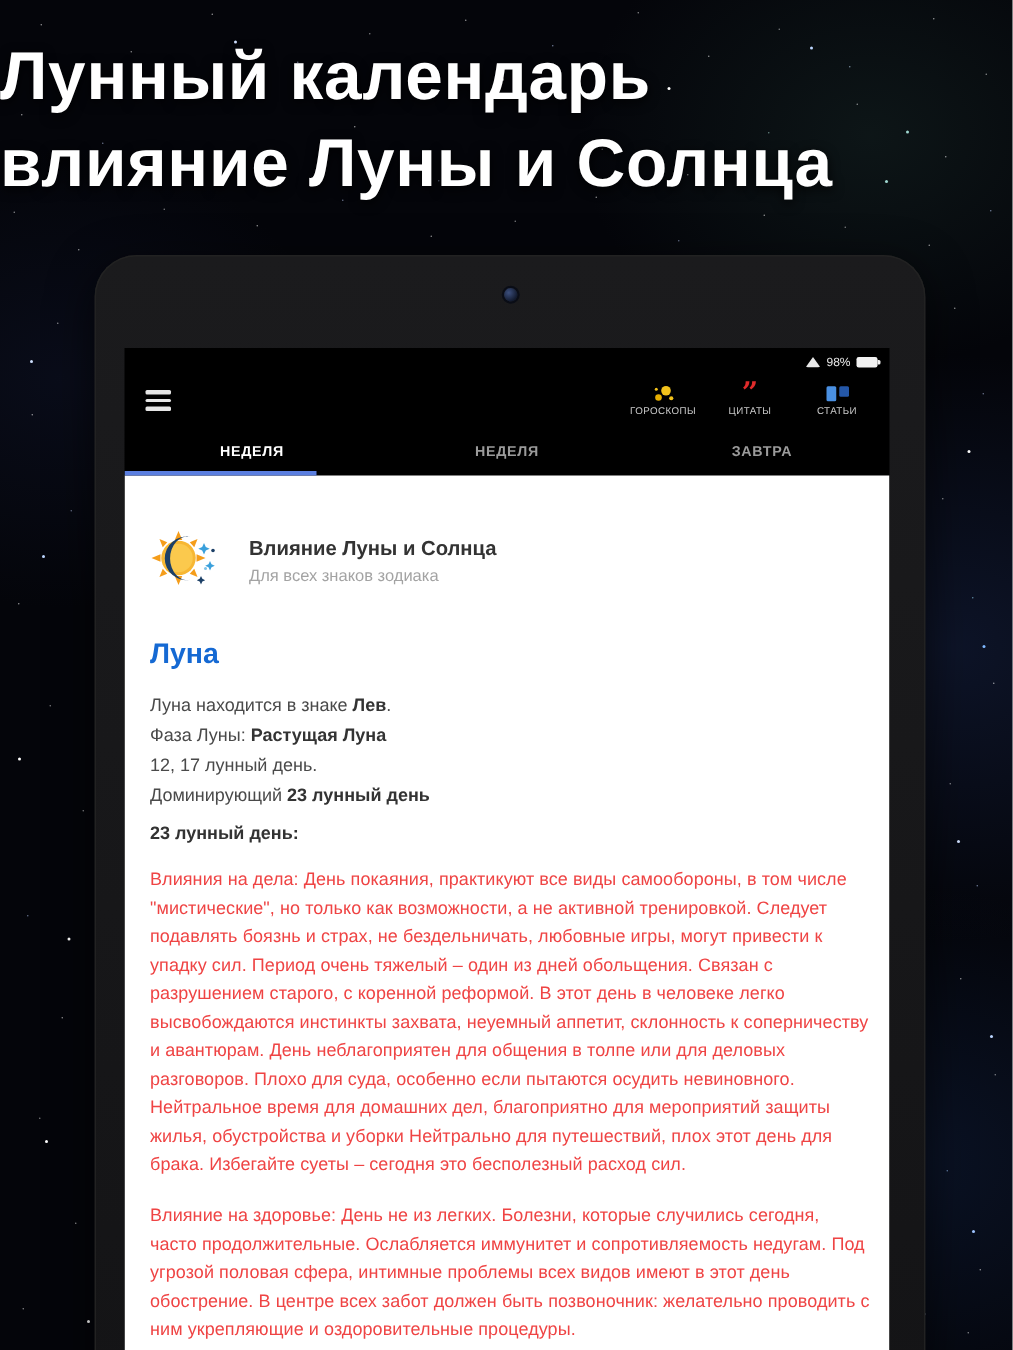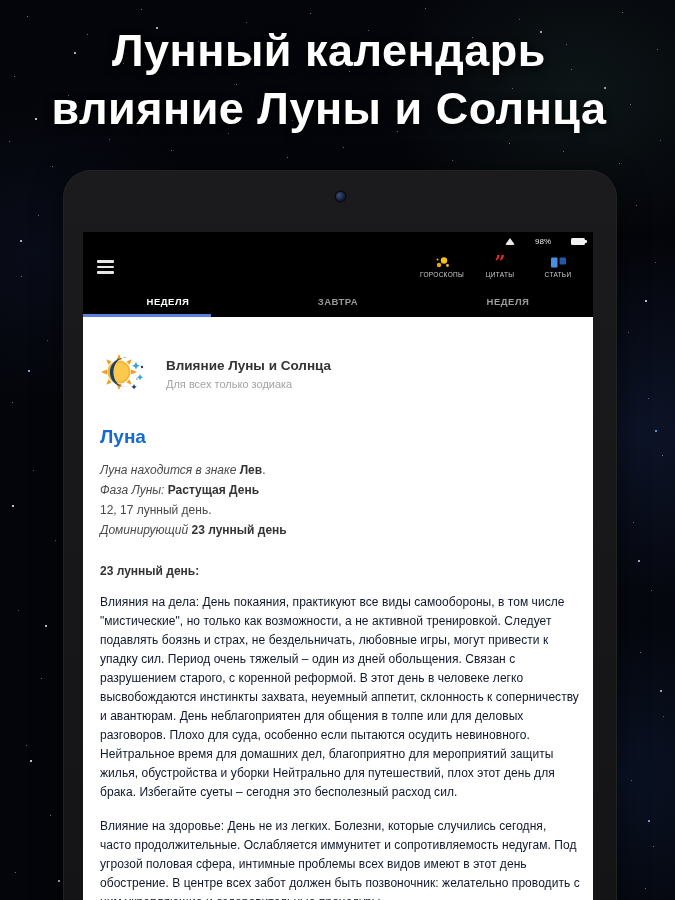--- a/index.html
+++ b/index.html
@@ -10,34 +10,34 @@
       radial-gradient(320px 280px at 94% 48%, rgba(35,55,110,.30), transparent 70%),
       radial-gradient(260px 220px at 6% 28%, rgba(28,38,80,.22), transparent 70%),
       radial-gradient(300px 260px at 90% 86%, rgba(30,60,120,.25), transparent 70%),
       #04050a;}
   
   .stars-sm{position:absolute;top:0;left:0;width:1.4px;height:1.4px;border-radius:50%;background:transparent;
     box-shadow:27px 16px 0 0 rgba(255,255,255,.6),87px 34px 0 0 rgba(255,255,255,.55),141px 9px 0 0 rgba(255,255,255,.6),198px 41px 0 0 rgba(200,215,255,.6),246px 22px 0 0 rgba(255,255,255,.5),310px 13px 0 0 rgba(255,255,255,.6),368px 30px 0 0 rgba(190,210,255,.6),425px 8px 0 0 rgba(255,255,255,.55),472px 37px 0 0 rgba(255,255,255,.6),519px 19px 0 0 rgba(255,255,255,.5),566px 44px 0 0 rgba(200,230,255,.6),622px 12px 0 0 rgba(255,255,255,.6),657px 49px 0 0 rgba(255,255,255,.55),14px 76px 0 0 rgba(255,255,255,.6),68px 95px 0 0 rgba(200,215,255,.55),123px 63px 0 0 rgba(255,255,255,.6),177px 108px 0 0 rgba(255,255,255,.5),236px 84px 0 0 rgba(255,255,255,.6),292px 120px 0 0 rgba(190,210,255,.55),349px 71px 0 0 rgba(255,255,255,.6),401px 99px 0 0 rgba(255,255,255,.5),458px 116px 0 0 rgba(255,255,255,.6),512px 88px 0 0 rgba(170,220,210,.6),571px 69px 0 0 rgba(255,255,255,.55),630px 104px 0 0 rgba(255,255,255,.6),660px 140px 0 0 rgba(190,210,255,.6),9px 141px 0 0 rgba(255,255,255,.55),52px 166px 0 0 rgba(255,255,255,.6),109px 139px 0 0 rgba(255,255,255,.5),171px 150px 0 0 rgba(255,255,255,.6),228px 133px 0 0 rgba(200,215,255,.55),287px 157px 0 0 rgba(255,255,255,.6),343px 147px 0 0 rgba(255,255,255,.5),397px 131px 0 0 rgba(255,255,255,.6),452px 160px 0 0 rgba(190,210,255,.55),509px 143px 0 0 rgba(255,255,255,.6),563px 151px 0 0 rgba(255,255,255,.5),619px 163px 0 0 rgba(255,255,255,.6),38px 215px 0 0 rgba(255,255,255,.55),21px 276px 0 0 rgba(255,255,255,.6),47px 340px 0 0 rgba(200,215,255,.55),12px 402px 0 0 rgba(255,255,255,.6),33px 470px 0 0 rgba(255,255,255,.5),55px 540px 0 0 rgba(255,255,255,.6),18px 610px 0 0 rgba(190,210,255,.55),41px 678px 0 0 rgba(255,255,255,.6),26px 745px 0 0 rgba(255,255,255,.5),50px 815px 0 0 rgba(255,255,255,.6),15px 872px 0 0 rgba(255,255,255,.55),636px 205px 0 0 rgba(255,255,255,.6),655px 262px 0 0 rgba(200,215,255,.55),628px 332px 0 0 rgba(255,255,255,.6),648px 398px 0 0 rgba(140,200,230,.7),662px 455px 0 0 rgba(255,255,255,.6),633px 522px 0 0 rgba(255,255,255,.55),651px 590px 0 0 rgba(190,210,255,.6),640px 652px 0 0 rgba(255,255,255,.6),663px 716px 0 0 rgba(255,255,255,.5),631px 780px 0 0 rgba(160,200,255,.65),653px 846px 0 0 rgba(255,255,255,.6),645px 888px 0 0 rgba(255,255,255,.55);}
   .stars-lg{position:absolute;top:0;left:0;width:2.2px;height:2.2px;border-radius:50%;background:transparent;
     box-shadow:156px 27px 0 0 #cfe0ff,334px 52px 0 0 #ffffff,540px 31px 0 0 #bcd6ff,604px 87px 0 0 #9fd8d0,250px 58px 0 0 #ffffff,74px 52px 0 0 #cfe0ff,445px 58px 0 0 #ffffff,590px 120px 0 0 #9fd8d0,35px 118px 0 0 #ffffff,20px 240px 0 0 #cfe0ff,645px 300px 0 0 #ffffff,28px 370px 0 0 #bcd6ff,655px 430px 0 0 #7fb8ff,12px 505px 0 0 #ffffff,638px 560px 0 0 #cfe0ff,45px 625px 0 0 #ffffff,660px 690px 0 0 #bcd6ff,30px 760px 0 0 #ffffff,648px 820px 0 0 #9fc4ff,58px 880px 0 0 #ffffff,615px 875px 0 0 #cfe0ff;}
 
-  .page-title{position:absolute;top:22px;left:0;width:658px;text-align:center;color:#fff;
+  .page-title{position:absolute;top:22px;left:0;width:658px;color:#fff;
     font-size:45px;font-weight:bold;line-height:58px;letter-spacing:.5px;
     text-shadow:0 2px 8px rgba(0,0,0,.9);}
 
   
   .tablet{position:absolute;left:63px;top:170px;width:554px;height:760px;
     background:linear-gradient(180deg,#1b1b1d,#141416);border-radius:28px 28px 0 0;
     box-shadow:0 0 0 1px #222 inset, 0 8px 30px rgba(0,0,0,.6);}
   .camera{position:absolute;left:50%;top:22px;margin-left:-4.5px;width:9px;height:9px;border-radius:50%;
     background:radial-gradient(circle at 35% 35%, #3c4f7d, #121a2e 70%);box-shadow:0 0 0 1.5px #0a0d16;}
   .screen{position:absolute;left:20px;top:62px;width:510px;height:698px;background:#000;overflow:hidden;}
 
   
-  .statusbar{height:13px;display:flex;justify-content:flex-end;align-items:center;gap:20px;padding:3px 8px 0 0;}
+  .statusbar{height:13px;display:flex;justify-content:flex-end;align-items:center;gap:4px;padding:3px 8px 0 0;}
   .wifi{width:0;height:0;border-left:5px solid transparent;border-right:5px solid transparent;border-bottom:7px solid #e8e8e8;border-radius:2px;}
   .batt-text{color:#e8e8e8;font-size:8px;line-height:8px;}
   .batt{width:14px;height:7px;background:#f2f2f2;border-radius:1.5px;position:relative;}
   .batt:after{content:"";position:absolute;right:-2px;top:2px;width:2px;height:3px;background:#f2f2f2;border-radius:0 1px 1px 0;}
 
   
   .toolbar{height:38px;display:flex;align-items:center;padding:0 6px 0 14px;}
   .hamburger{width:17px;display:flex;flex-direction:column;gap:3px;cursor:pointer;}
   .hamburger span{display:block;height:2.4px;background:#e6e6e6;border-radius:1px;}
   .tb-spacer{flex:1;}
@@ -55,25 +55,25 @@
   
   .card{background:#fff;height:616px;padding:35px 13px 0 17px;box-sizing:border-box;}
   .card-header{display:flex;gap:19px;}
   .logo{width:47px;height:47px;flex:0 0 auto;}
   .hdr-text{padding-top:6px;}
   .hdr-title{font-size:13.5px;font-weight:bold;color:#333;}
   .hdr-sub{font-size:11px;color:#a3a3a3;margin-top:5px;}
 
   .moon-heading{margin-top:27px;font-size:19px;font-weight:bold;color:#1569d3;}
   .info{margin-top:12px;font-size:12px;color:#4a4a4a;line-height:20px;}
-  .it{font-style:italic;}
+  .it{}
   .bd{font-weight:bold;color:#333;margin-top:24px;}
 
-  .day-heading{margin-top:24px;font-size:12px;font-weight:bold;color:#333;}
-  .para{margin-top:15px;font-size:12px;color:#0f172a;line-height:19px;letter-spacing:.05px;}
+  .day-heading{margin-top:8px;font-size:12px;font-weight:bold;color:#333;}
+  .para{margin-top:15px;font-size:12px;color:#ef4444;line-height:19px;letter-spacing:.05px;}
 </style>
 </head>
 <body>
 
 <div class="canvas">
   <div class="stars-sm"></div>
   <div class="stars-lg"></div>
 
   <div class="page-title">
     <div>Лунный календарь</div>
@@ -118,22 +118,22 @@
           <svg width="17" height="13" viewBox="0 0 17 13">
             <rect x="1" y="1.5" width="6.5" height="10" rx="1" fill="#4a90e2"></rect>
             <rect x="9.5" y="1.5" width="6.5" height="7" rx="1" fill="#2457a8"></rect>
           </svg>
           <span class="lbl">СТАТЬИ</span>
         </div>
       </div>
 
       <div class="tabbar">
         <div class="tab active">НЕДЕЛЯ</div>
+        <div class="tab">НЕДЕЛЯ</div>
         <div class="tab">ЗАВТРА</div>
-        <div class="tab">НЕДЕЛЯ</div>
         <div class="tab-underline"></div>
       </div>
 
       <div class="card">
 
         <div class="card-header">
           <svg class="logo" viewBox="0 0 47 47">
             <g>
               <g fill="#f59d1a">
                 <path d="M19 2 L21.5 8 L16.5 8 Z"></path>
@@ -152,29 +152,29 @@
             <g>
               <path d="M36 10 l1.2 2.6 2.6 1.2 -2.6 1.2 -1.2 2.6 -1.2 -2.6 -2.6 -1.2 2.6 -1.2 Z" fill="#3aa0dc"></path>
               <path d="M40 22 l1 2.2 2.2 1 -2.2 1 -1 2.2 -1 -2.2 -2.2 -1 2.2 -1 Z" fill="#3aa0dc"></path>
               <path d="M34 32 l.9 1.9 1.9.9 -1.9.9 -.9 1.9 -.9 -1.9 -1.9 -.9 1.9 -.9 Z" fill="#1d4067"></path>
               <circle cx="42" cy="15" r="1.2" fill="#1d4067"></circle>
               <circle cx="37" cy="27" r="1" fill="#7fc3e8"></circle>
             </g>
           </svg>
           <div class="hdr-text">
             <div class="hdr-title">Влияние Луны и Солнца</div>
-            <div class="hdr-sub">Для всех только зодиака</div>
+            <div class="hdr-sub">Для всех знаков зодиака</div>
           </div>
         </div>
 
         <div class="moon-heading">Луна</div>
 
         <div class="info">
           <div><span class="it">Луна находится в знаке </span><span class="bd">Лев</span><span>.</span></div>
-          <div><span class="it">Фаза Луны: </span><span class="bd">Растущая День</span></div>
+          <div><span class="it">Фаза Луны: </span><span class="bd">Растущая Луна</span></div>
           <div>12, 17 лунный день.</div>
           <div><span class="it">Доминирующий </span><span class="bd">23 лунный день</span></div>
         </div>
 
         <div class="day-heading">23 лунный день:</div>
 
         <div class="para">Влияния на дела: День покаяния, практикуют все виды самообороны, в том числе "мистические", но только как возможности, а не активной тренировкой. Следует подавлять боязнь и страх, не бездельничать, любовные игры, могут привести к упадку сил. Период очень тяжелый – один из дней обольщения. Связан с разрушением старого, с коренной реформой. В этот день в человеке легко высвобождаются инстинкты захвата, неуемный аппетит, склонность к соперничеству и авантюрам. День неблагоприятен для общения в толпе или для деловых разговоров. Плохо для суда, особенно если пытаются осудить невиновного. Нейтральное время для домашних дел, благоприятно для мероприятий защиты жилья, обустройства и уборки Нейтрально для путешествий, плох этот день для брака. Избегайте суеты – сегодня это бесполезный расход сил.</div>
         <div class="para">Влияние на здоровье: День не из легких. Болезни, которые случились сегодня, часто продолжительные. Ослабляется иммунитет и сопротивляемость недугам. Под угрозой половая сфера, интимные проблемы всех видов имеют в этот день обострение. В центре всех забот должен быть позвоночник: желательно проводить с ним укрепляющие и оздоровительные процедуры.</div>
 
       </div>

